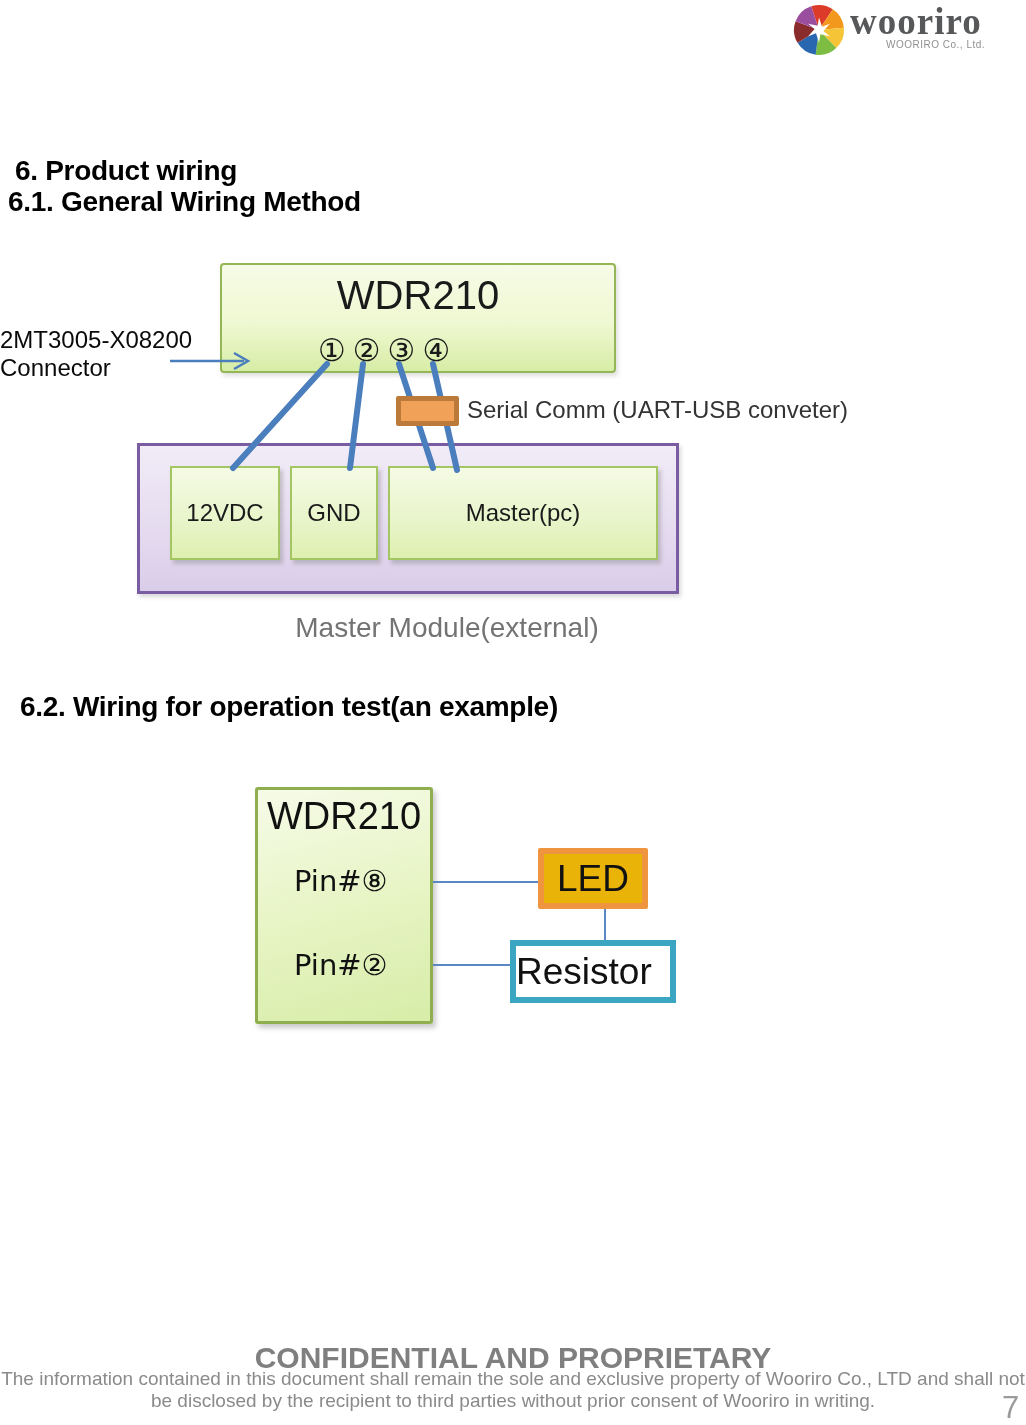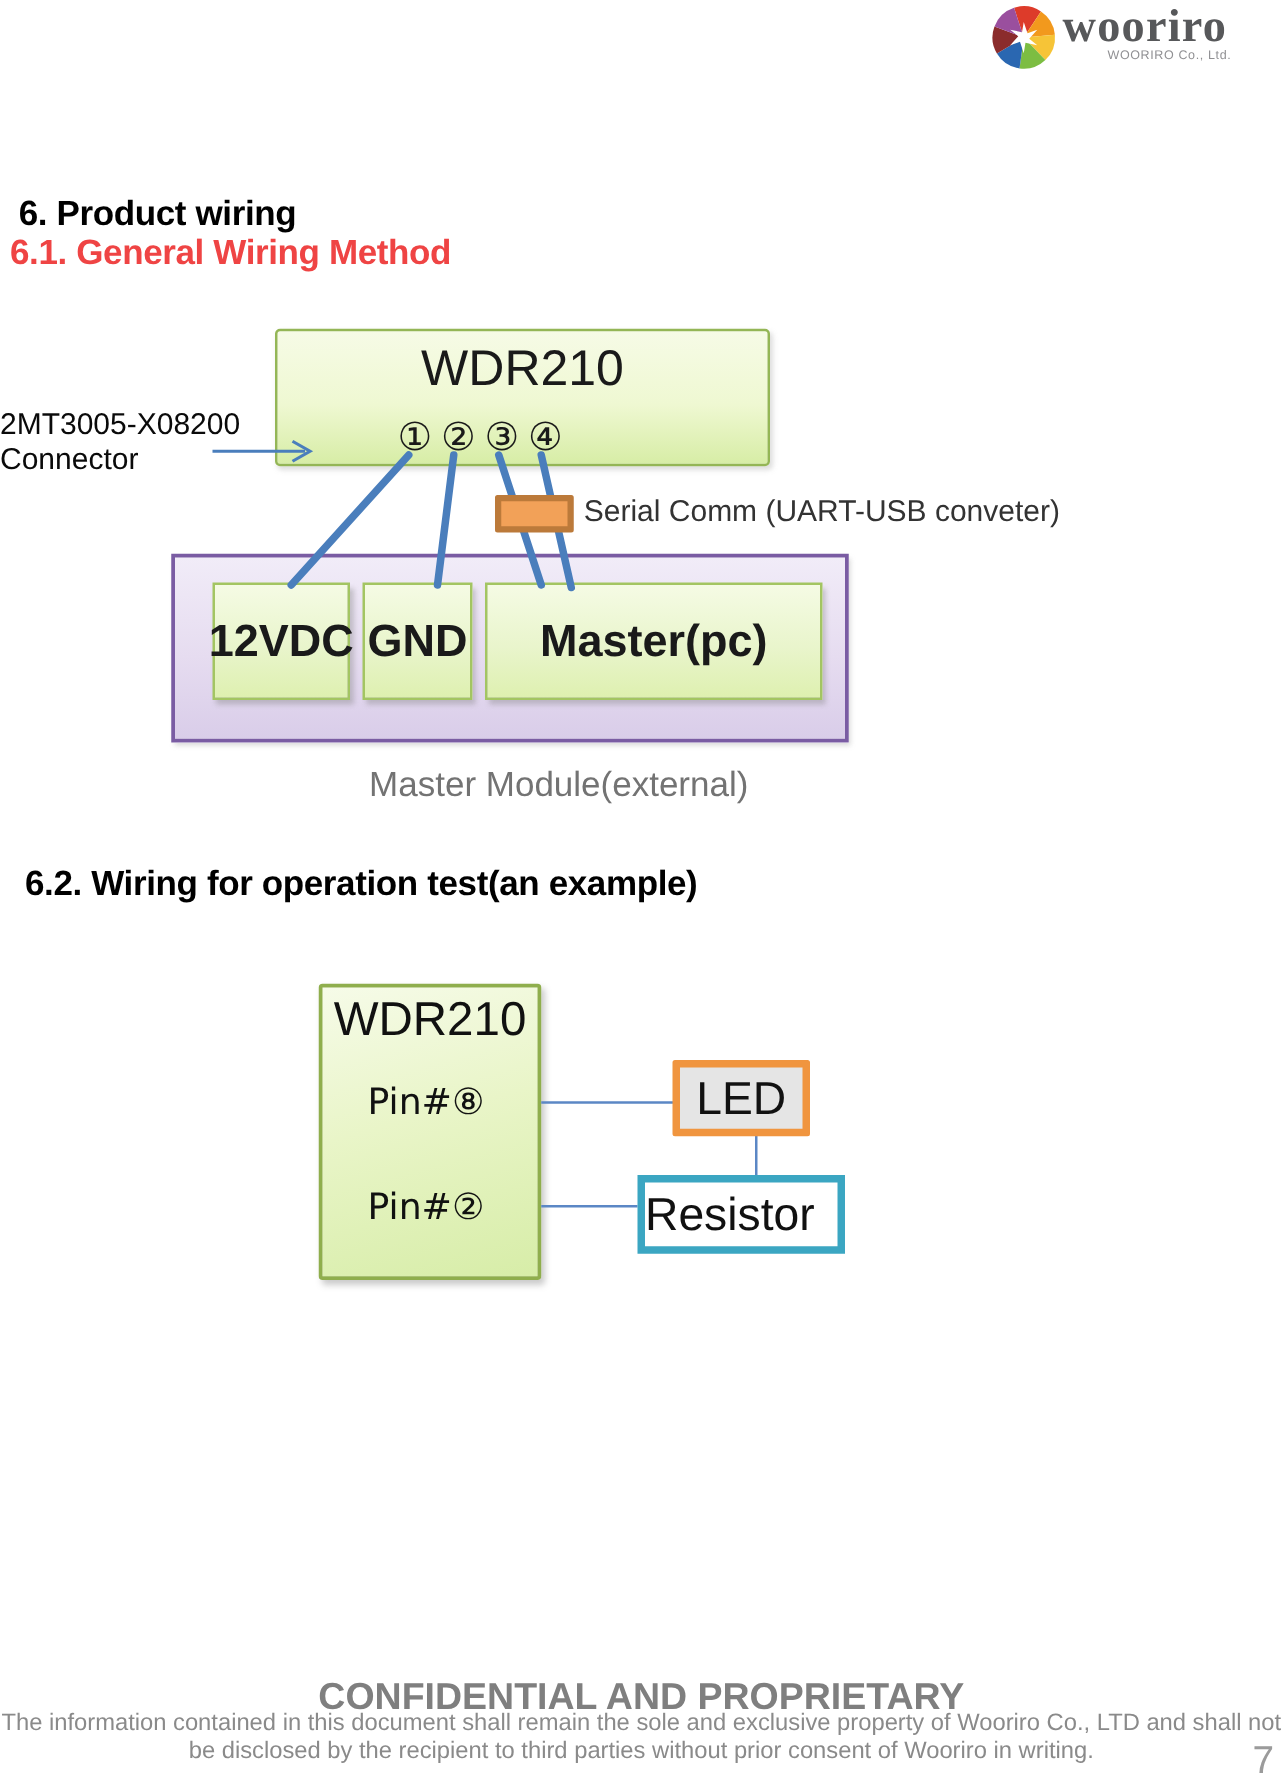--- a/index.html
+++ b/index.html
@@ -7,21 +7,21 @@
         font-family:"Liberation Sans",sans-serif;color:#111;}
 
   
   .logo{position:absolute;left:793px;top:4px;width:230px;height:54px;}
   .logo-icon{position:absolute;left:0;top:0;}
   .brand{position:absolute;left:57px;top:-4px;font-size:37px;font-weight:bold;color:#57585a;letter-spacing:1px;font-family:Liberation Serif, serif;}
   .brand-sub{position:absolute;left:93px;top:35px;font-size:10px;color:#909093;letter-spacing:.5px;white-space:nowrap;}
 
   
   .h-section{position:absolute;left:15px;top:119px;font-size:28px;font-weight:bold;color:#000000;letter-spacing:-.3px;margin-top:36px;}
-  .h-sub1{position:absolute;left:8px;top:186px;font-size:28px;font-weight:bold;color:#ef4444;letter-spacing:-.3px;}
+  .h-sub1{position:absolute;left:8px;top:186px;font-size:28px;font-weight:bold;color:#000000;letter-spacing:-.3px;}
   .h-sub2{position:absolute;left:20px;top:691px;font-size:28px;font-weight:bold;color:#000;letter-spacing:-.3px;}
 
   
   .wdr1{position:absolute;left:220px;top:263px;width:396px;height:110px;box-sizing:border-box;
         border:2px solid #94b656;border-radius:4px;
         background:linear-gradient(180deg,#f6fbe6 0%,#eff8d2 55%,#d7eda6 100%);
         box-shadow:2px 3px 4px rgba(160,160,160,.35);}
   .wdr1-title{text-align:center;font-size:40px;margin-top:8px;color:#1a1a1a;}
   .wdr1-pins{position:absolute;left:96px;top:68px;display:flex;gap:7px;
              font-family:"DejaVu Sans",sans-serif;font-size:31px;color:#1a1a1a;line-height:34px;}
@@ -30,38 +30,38 @@
   .orange-box{position:absolute;left:396px;top:396px;width:63px;height:30px;box-sizing:border-box;
               background:#f2a158;border:5px solid #bc7a3a;border-radius:2px;}
   .serial-label{position:absolute;left:467px;top:396px;font-size:24px;color:#333;text-align:center;}
   .purple-box{position:absolute;left:137px;top:443px;width:542px;height:151px;box-sizing:border-box;
               border:3px solid #7a5ca3;
               background:linear-gradient(180deg,#f1ecf8 0%,#e6dcf0 55%,#d9cde9 100%);
               box-shadow:2px 3px 4px rgba(150,150,150,.35);}
   .module-item{position:absolute;top:20px;height:94px;box-sizing:border-box;border:2px solid #a3c562;
                background:linear-gradient(180deg,#f5fbe4 0%,#e9f5cc 55%,#def0b0 100%);
                box-shadow:3px 4px 4px rgba(130,130,130,.4);
-               display:flex;align-items:center;justify-content:center;font-size:36px;color:#1a1a1a;font-weight:bold;}
+               display:flex;align-items:center;justify-content:center;font-size:24px;color:#1a1a1a;}
   .mi-1{left:30px;width:110px;}
   .mi-2{left:150px;width:88px;}
   .mi-3{left:248px;width:270px;}
   .caption{position:absolute;left:282px;top:612px;width:330px;text-align:center;font-size:28px;color:#737373;}
 
   
   .wdr2{position:absolute;left:255px;top:787px;width:178px;height:237px;box-sizing:border-box;
         border:3px solid #8fae4d;border-radius:3px;
         background:linear-gradient(165deg,#f6fbe8 0%,#e9f5c8 45%,#d7eda8 100%);
         box-shadow:3px 4px 5px rgba(140,140,140,.45);}
   .wdr2-title{text-align:center;font-size:38px;margin-top:5px;color:#111;}
   .pin-label{position:absolute;left:36px;font-size:29px;font-family:"DejaVu Sans",sans-serif;color:#111;}
   .pin-top{top:74px;}
   .pin-bottom{top:158px;}
   .svg2{position:absolute;left:420px;top:860px;}
   .led-box{position:absolute;left:538px;top:848px;width:110px;height:61px;box-sizing:border-box;
-           border:6px solid #f0953f;border-radius:2px;background:#e5e5e5;
+           border:6px solid #f0953f;border-radius:2px;background:#eab308;
            display:flex;align-items:center;justify-content:center;font-size:37px;color:#111;}
   .resistor-box{position:absolute;left:510px;top:940px;width:166px;height:63px;box-sizing:border-box;
                 border:6px solid #3ba6c2;background:#fff;
                 display:flex;align-items:center;justify-content:flex-start;font-size:37px;color:#111;}
 
   
   .footer-title{position:absolute;left:0;top:1341px;width:1026px;text-align:center;
                 font-size:30px;font-weight:bold;color:#7f7f7f;}
   .footer-line{position:absolute;left:0;width:1026px;text-align:center;font-size:19px;color:#8a8a8a;}
   .fl-1{top:1368px;}

